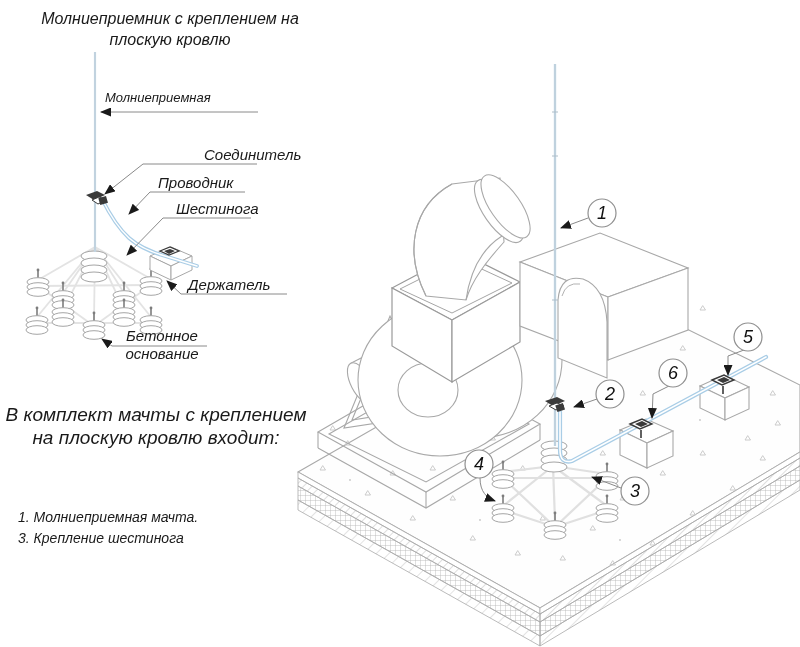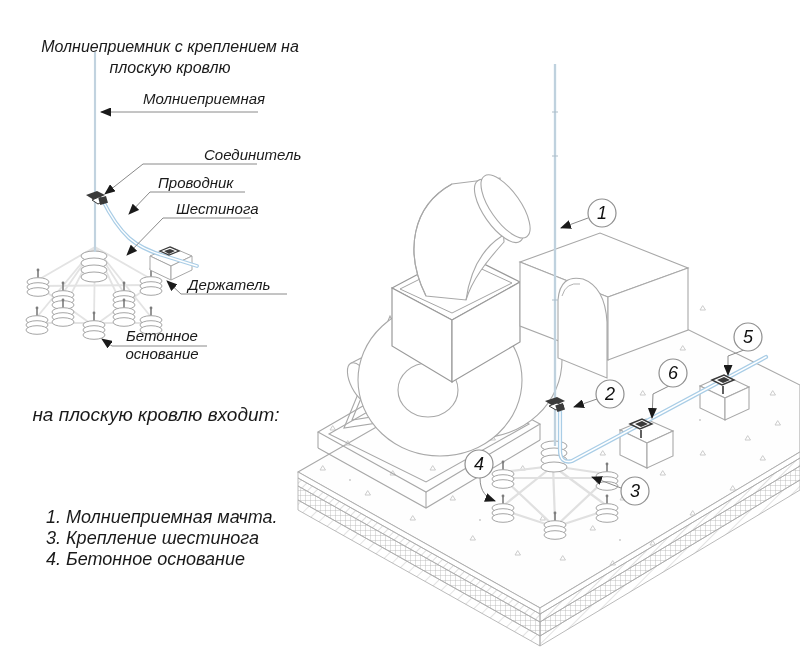--- a/index.html
+++ b/index.html
@@ -1,26 +1,26 @@
 <!DOCTYPE html>
 <html><head>
 <meta charset="utf-8">
 <style>
   html,body{margin:0;padding:0;background:#fff;}
   .page{position:relative;width:800px;height:647px;background:#ffffff;overflow:hidden;
         font-family:"Liberation Sans",sans-serif;font-style:italic;color:#1a1a1a;}
   .art{position:absolute;left:0;top:0;}
   .txt{position:absolute;white-space:nowrap;}
-  .title{left:30px;top:8px;width:280px;text-align:center;font-size:16px;line-height:21px;margin-top:28px;}
+  .title{left:30px;top:8px;width:280px;text-align:center;font-size:16px;line-height:21px;}
   .lbl{font-size:15px;}
   .heading{left:0px;top:403px;width:312px;text-align:center;font-size:19px;line-height:23px;}
-  .kit{position:absolute;left:18px;top:507px;width:302px;font-size:18px;line-height:21px;margin-left:28px;}
+  .kit{position:absolute;left:18px;top:507px;width:302px;font-size:14px;line-height:21px;}
   .kit div{margin:0;}
   .base-lbl{left:112px;top:327px;width:100px;text-align:center;font-size:15px;line-height:18px;}
-  .mast-lbl{left:105px;top:90px;width:160px;text-align:right;font-size:15px;}
+  .mast-lbl{left:105px;top:90px;width:160px;text-align:left;font-size:13px;}
   .mast-lbl2{left:105px;top:114px;width:160px;text-align:center;font-size:15px;}
   svg text.cnum{font-family:"Liberation Sans",sans-serif;font-style:italic;font-size:18px;fill:#111;}
 </style>
 </head>
 <body>
 
 <div class="page">
 
 <svg class="art" width="800" height="647" viewBox="0 0 800 647">
   <defs>
@@ -332,22 +332,22 @@
 <div class="txt lbl" style="left:156px;top:146px;margin-left:48px;">Соединитель</div>
 <div class="txt lbl" style="left:158px;top:174px;">Проводник</div>
 <div class="txt lbl" style="left:176px;top:200px;">Шестинога</div>
 <div class="txt lbl" style="left:188px;top:276px;">Держатель</div>
 <div class="txt base-lbl">
   <div>Бетонное</div>
   <div>основание</div>
 </div>
 
 <div class="txt heading">
+  <div>В комплект мачты с креплением</div>
   <div>на плоскую кровлю входит:</div>
 </div>
 
 <div class="kit">
   <div>1. Молниеприемная мачта.</div>
   <div>3. Крепление шестинога</div>
-  <div>4. Бетонное основание</div>
 </div>
 
 </div>
 
 </body></html>

